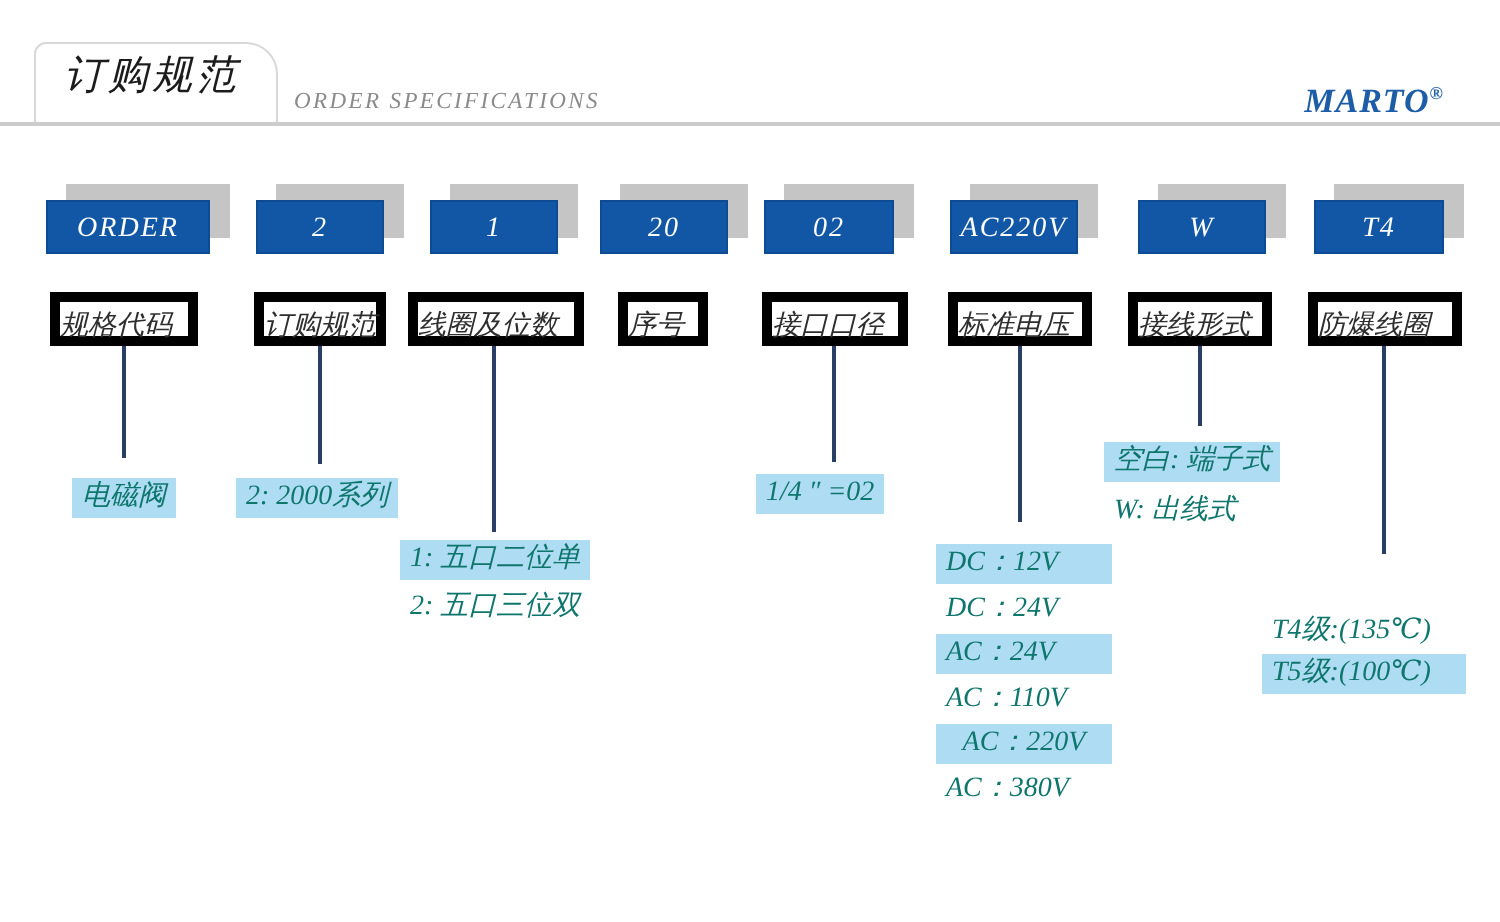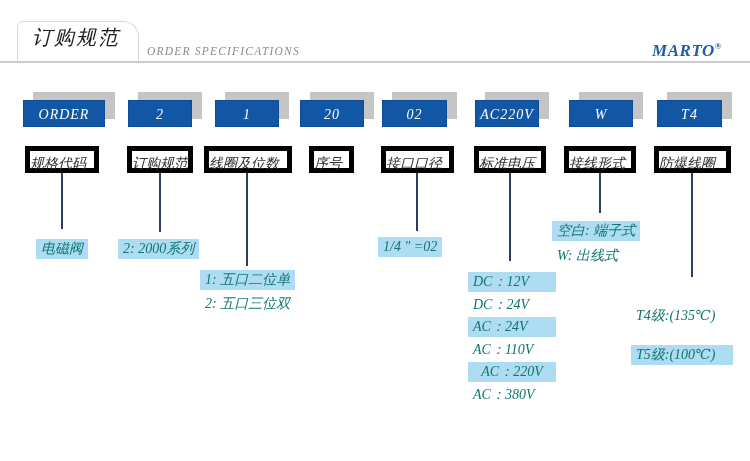--- a/index.html
+++ b/index.html
@@ -83,21 +83,21 @@
   .a3r1 { left:200px; top:270px; }
   .a3r2 { left:200px; top:294px; }
   .a5   { left:378px; top:237px; }
   .vr   { left:468px; width:78px; }
   .vr0 { top:272px; } .vr1 { top:295px; } .vr2 { top:317px; }
   .vr3 { top:340px; } .vr4 { top:362px;text-align:center; } .vr5 { top:385px; }
   .a7r1 { left:552px; top:221px; }
   .a7r2 { left:552px; top:246px; }
   .a8r1 { left:643px; top:284px; width:86px; text-align:center; }
   .a8r2 { left:631px; top:306px; }
-  .a8r3 { left:631px; top:345px; width:92px; }
+  .a8r3 { left:631px; top:327px; width:92px; }
 </style>
 </head>
 <body>
 
 <div class="stage">
 
   <div class="title-outline"></div>
   <div class="title-cn">订购规范</div>
   <div class="title-en">ORDER SPECIFICATIONS</div>
   <div class="brand"><span>MARTO</span><sup>®</sup></div>

